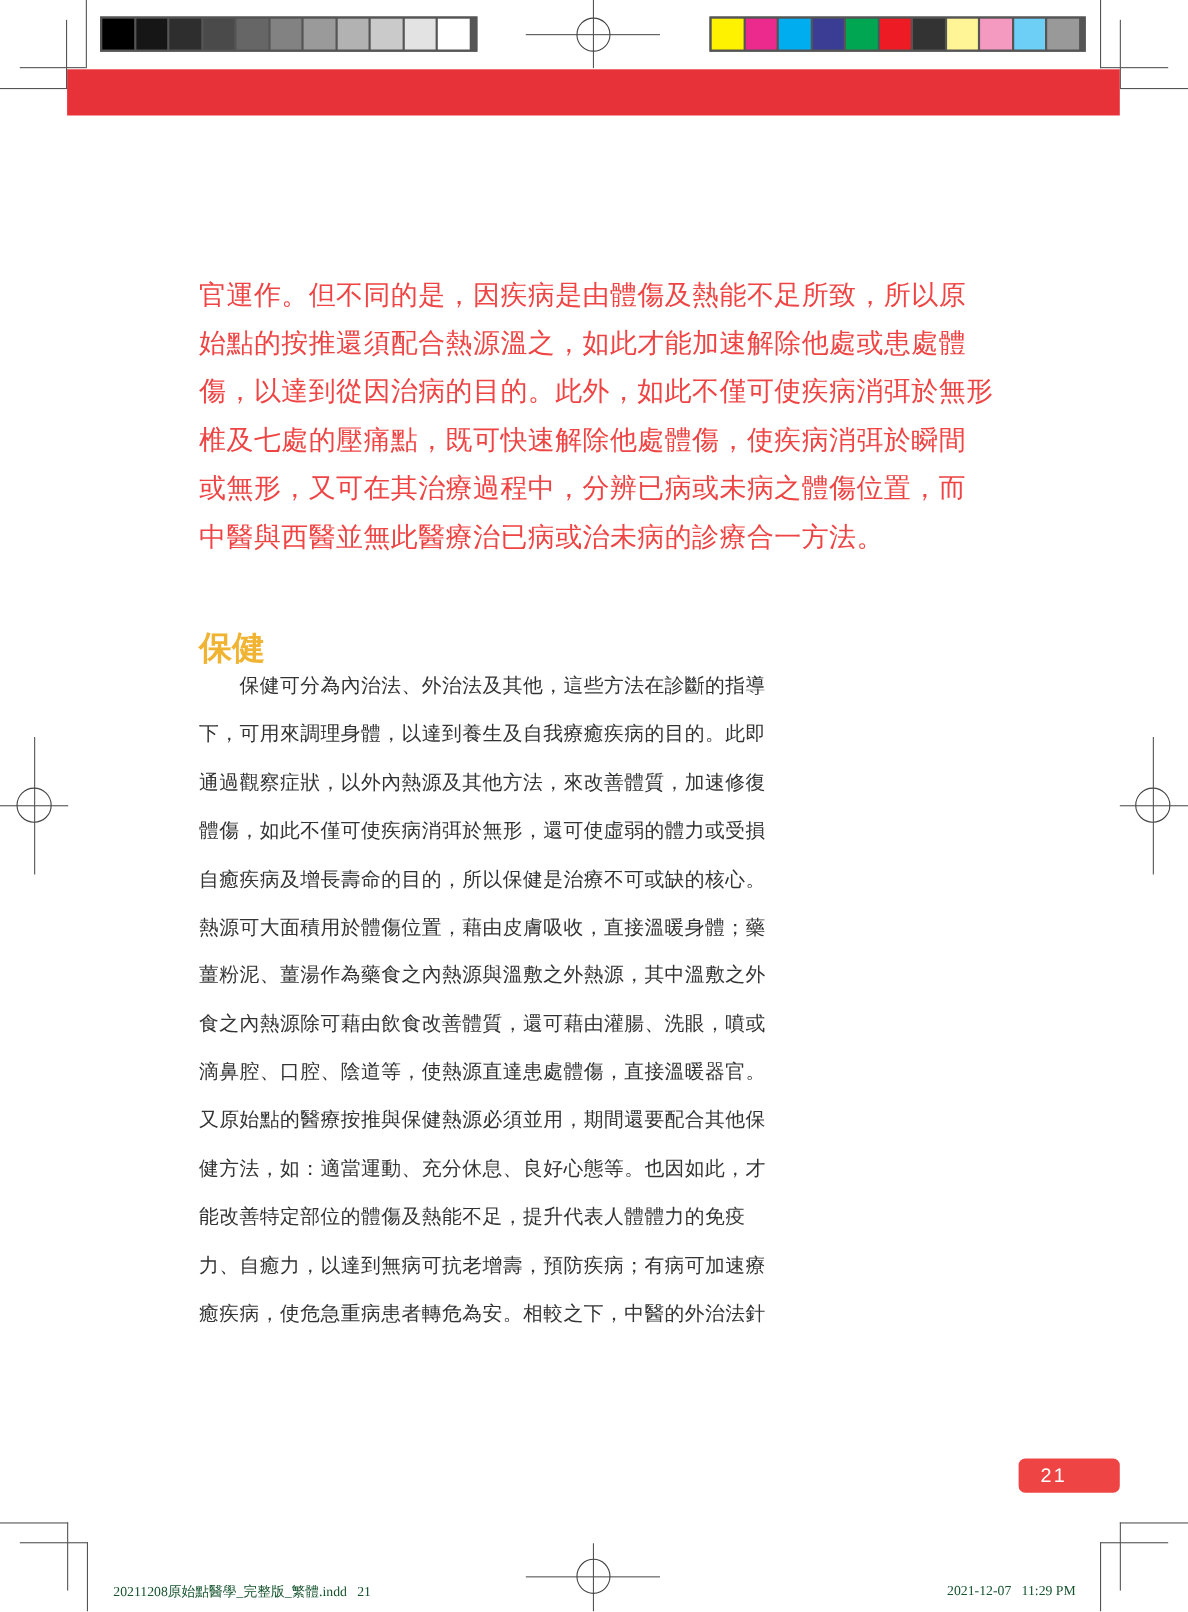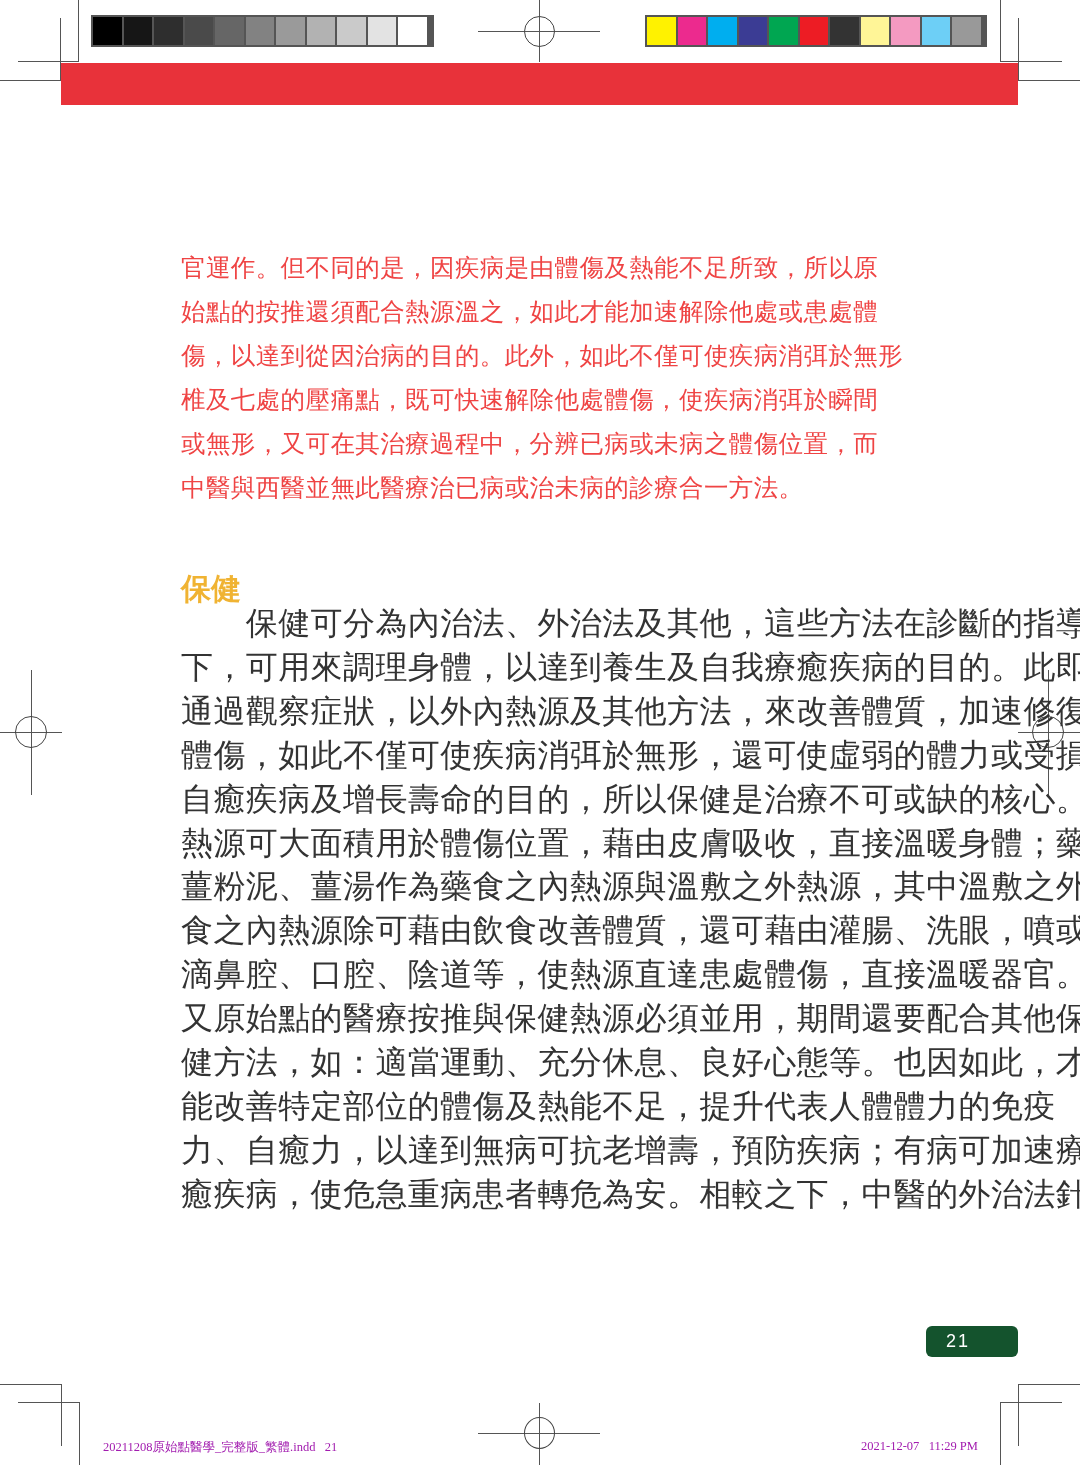--- a/index.html
+++ b/index.html
@@ -12,28 +12,28 @@
     .swatch { width: 28.5px; height: 28px; }
     .red-band { position: absolute; left: 61px; top: 63px; width: 957px; height: 42px; }
     .line { position: absolute; background: #555; }
     .circle { position: absolute; border: 1.3px solid #444; border-radius: 50%; box-sizing: border-box; }
     .body-text {
       position: absolute; left: 181px; top: 246px; width: 720px;
       color: #ef4444; font-size: 24.5px; line-height: 43.9px; letter-spacing: 0.4px;
     }
     .body-text p { margin: 0; white-space: nowrap; }
     .heading { position: absolute; left: 181px; top: 537px; font-size: 30px; font-weight: bold; margin-top: 32px; }
-    .para2 { position: absolute; left: 181px; top: 602px; width: 720px; color: #333; font-size: 32px; line-height: 43.9px; letter-spacing: 0.4px; }
+    .para2 { position: absolute; left: 181px; top: 602px; width: 720px; color: #333; font-size: 18px; line-height: 43.9px; letter-spacing: 0.4px; }
     .para2 p { margin: 0; white-space: nowrap; }
     .page-num {
       position: absolute; left: 926px; top: 1326px; width: 92px; height: 31px; border-radius: 6px;
       color: #fff; font-family: "Liberation Sans", sans-serif; font-size: 18px; line-height: 31px; letter-spacing: 2px;
       text-indent: 20px;
     }
-    .slug { position: absolute; top: 1439px; font-family: "Liberation Serif", serif; font-size: 12.5px; color: #a21caf; }
+    .slug { position: absolute; top: 1439px; font-family: "Liberation Serif", serif; font-size: 12.5px; color: #14532d; }
   </style>
 </head>
 <body>
 
 <div class="line" style="left:78px;top:0;width:1px;height:62px;"></div>
 <div class="line" style="left:60px;top:18px;width:1px;height:62px;"></div>
 <div class="line" style="left:18px;top:61px;width:60px;height:1px;"></div>
 <div class="line" style="left:0;top:80px;width:62px;height:1px;"></div>
 <div class="line" style="left:1000px;top:0;width:1px;height:62px;"></div>
 <div class="line" style="left:1018px;top:18px;width:1px;height:62px;"></div>
@@ -101,21 +101,21 @@
   <p>薑粉泥、薑湯作為藥食之內熱源與溫敷之外熱源，其中溫敷之外</p>
   <p>食之內熱源除可藉由飲食改善體質，還可藉由灌腸、洗眼，噴或</p>
   <p>滴鼻腔、口腔、陰道等，使熱源直達患處體傷，直接溫暖器官。</p>
   <p>又原始點的醫療按推與保健熱源必須並用，期間還要配合其他保</p>
   <p>健方法，如：適當運動、充分休息、良好心態等。也因如此，才</p>
   <p>能改善特定部位的體傷及熱能不足，提升代表人體體力的免疫</p>
   <p>力、自癒力，以達到無病可抗老增壽，預防疾病；有病可加速療</p>
   <p>癒疾病，使危急重病患者轉危為安。相較之下，中醫的外治法針</p>
 </div>
 
-<div class="page-num" id="page-num" style="background: #14532d;">21</div>
+<div class="page-num" id="page-num" style="background: #ef4444;">21</div>
 
 <div class="line" style="left:0;top:1384px;width:62px;height:1px;"></div>
 <div class="line" style="left:18px;top:1402px;width:62px;height:1px;"></div>
 <div class="line" style="left:61px;top:1384px;width:1px;height:62px;"></div>
 <div class="line" style="left:79px;top:1402px;width:1px;height:63px;"></div>
 <div class="line" style="left:1018px;top:1384px;width:62px;height:1px;"></div>
 <div class="line" style="left:1000px;top:1402px;width:62px;height:1px;"></div>
 <div class="line" style="left:1018px;top:1384px;width:1px;height:62px;"></div>
 <div class="line" style="left:1000px;top:1402px;width:1px;height:63px;"></div>
 

